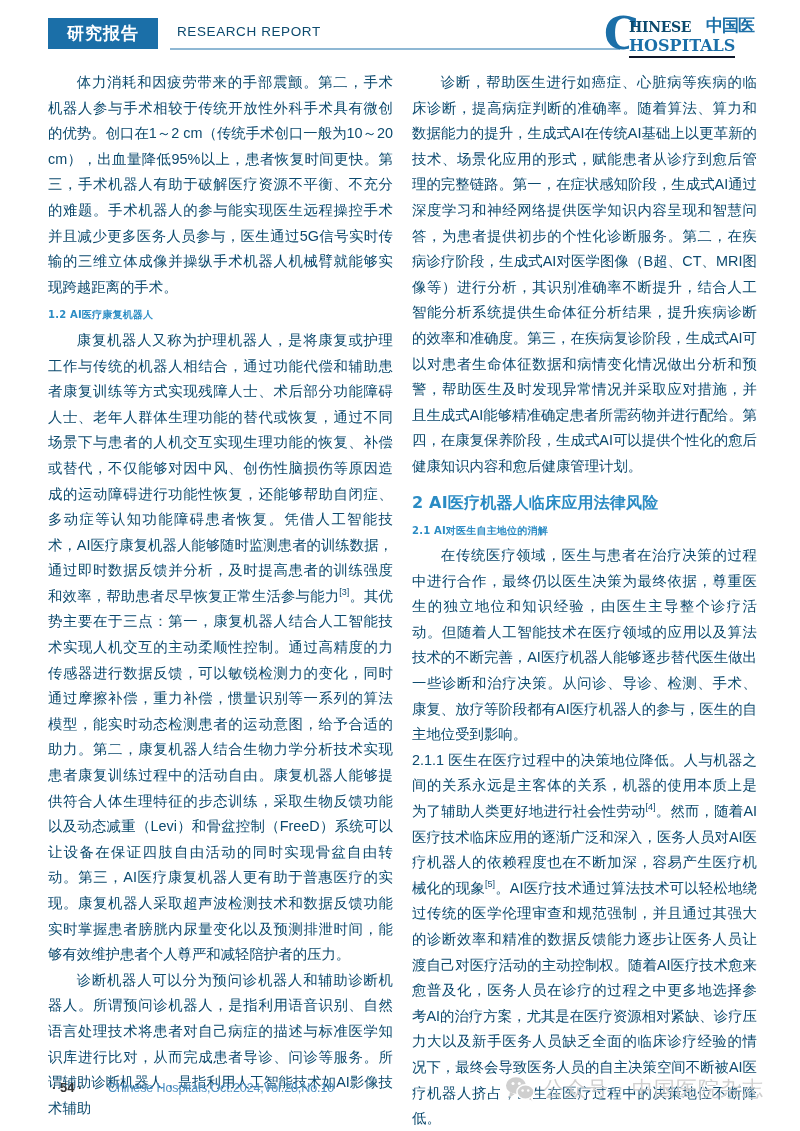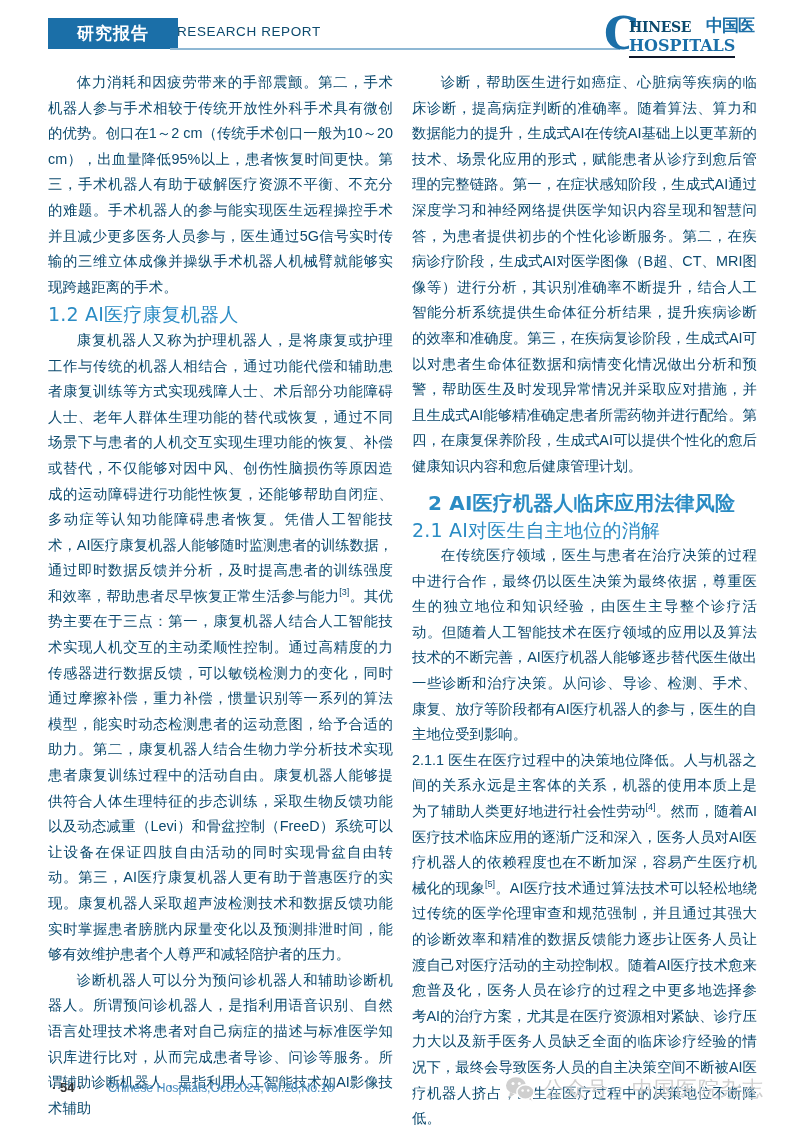--- a/index.html
+++ b/index.html
@@ -28,21 +28,21 @@
     position: absolute;
     left: 0;
     top: 18px;
     width: 800px;
     height: 46px;
   }
   .header-tag {
     position: absolute;
     left: 48px;
     top: 0px;
-    width: 130px;
+    width: 110px;
     height: 31px;
     background: #1b6fa8;
     color: #ffffff;
     font-family: "DejaVu Sans", "Liberation Sans", sans-serif;
     font-weight: bold;
     font-size: 17px;
     letter-spacing: 1px;
     display: flex;
     align-items: center;
     justify-content: center;
@@ -134,31 +134,31 @@
     margin: 0;
     text-indent: 2em;
     font-family: Liberation Sans, sans-serif;
     color: #0c4a6e;
   }
   p.body-par.noindent { text-indent: 0; }
 
   h3.sec {
     margin: 2px 0 0 0;
     font-family: "DejaVu Sans", "Liberation Sans", sans-serif;
-    font-weight: normal;
-    font-size: 19px;
+    font-weight: bold;
+    font-size: 10px;
     line-height: 25.6px;
     color: #2b8cc4;
     letter-spacing: 0.2px;
   }
   h2.sec-major {
-    margin: 10px 0 0 16px;
-    font-family: "DejaVu Sans", "Liberation Sans", sans-serif;
-    font-weight: bold;
-    font-size: 20px;
+    margin: 10px 0 0 0;
+    font-family: "DejaVu Sans", "Liberation Sans", sans-serif;
+    font-weight: bold;
+    font-size: 16px;
     line-height: 26px;
     color: #2b8cc4;
     letter-spacing: 0.2px;
   }
 
   sup {
     font-size: 9px;
     vertical-align: super;
     line-height: 0;
   }

